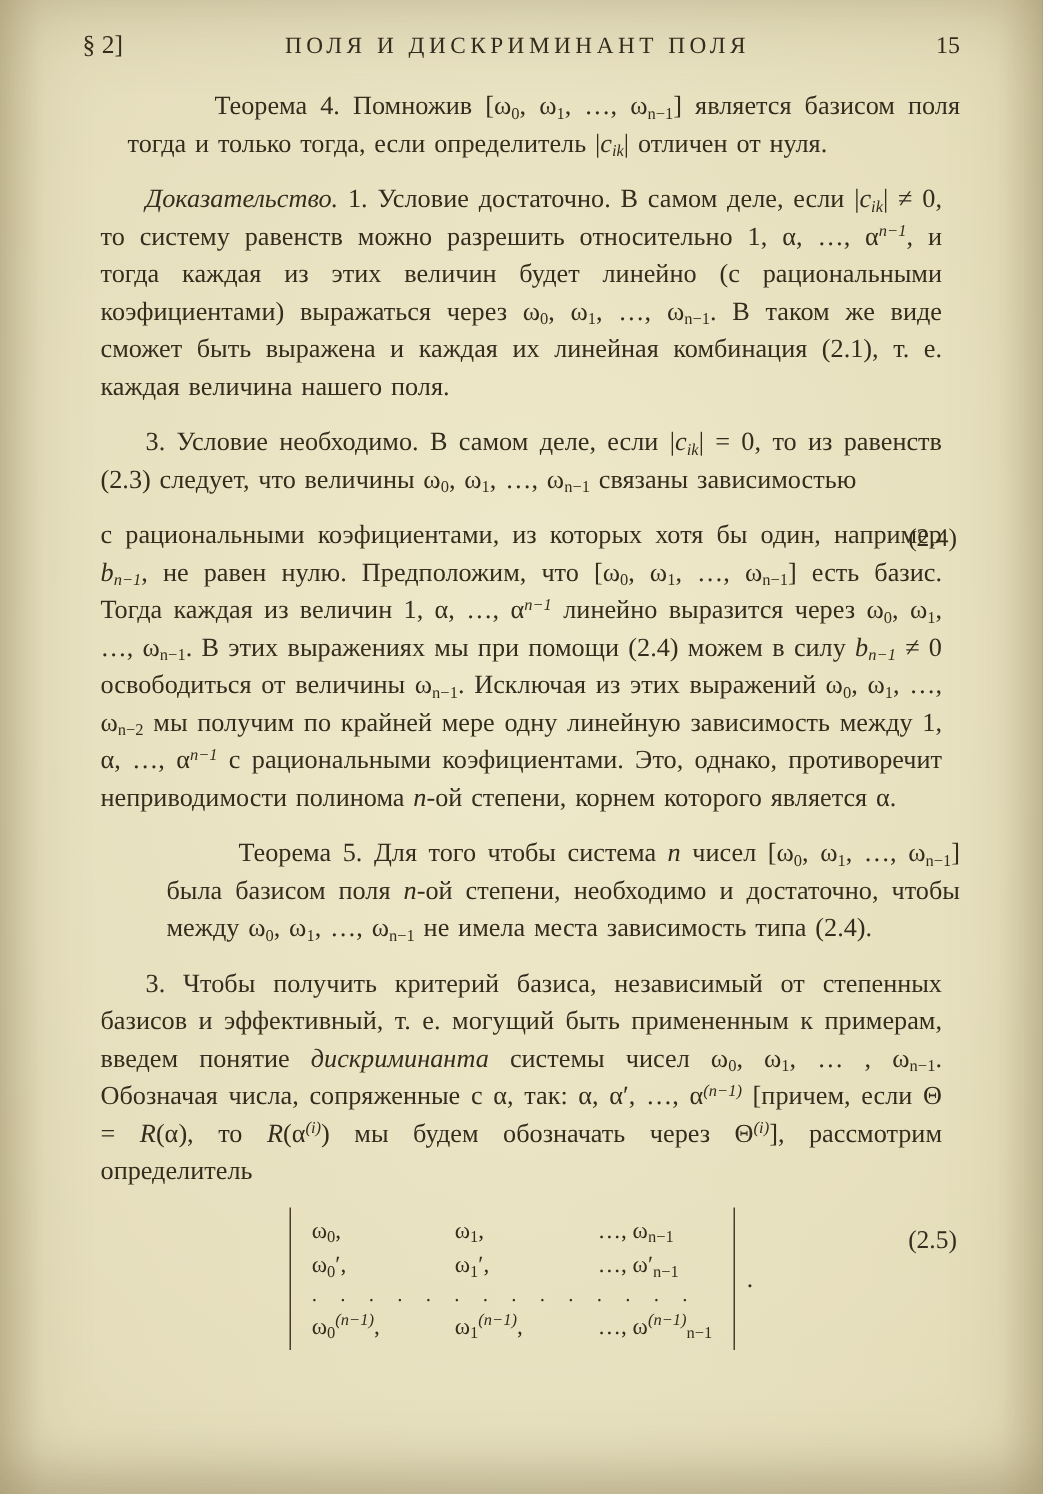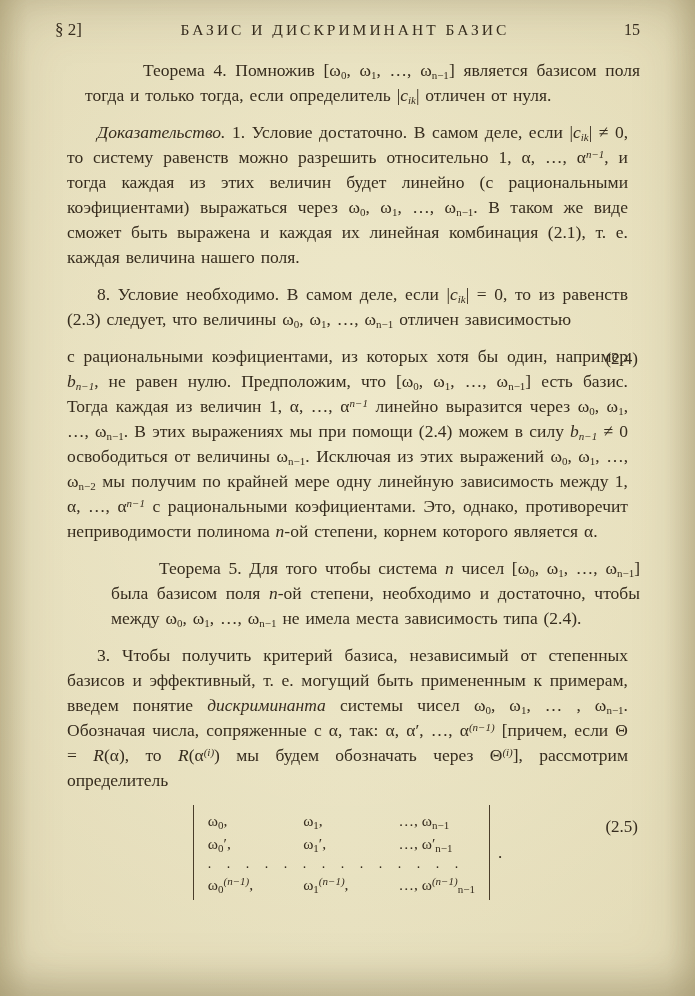--- a/index.html
+++ b/index.html
@@ -95,29 +95,29 @@
     font-size: 17px;
   }
 </style>
 </head>
 <body>
 
 <div class="page">
 
   <div class="runhead">
     <span>§ 2]</span>
-    <span class="title">БАЗИС И ДИСКРИМИНАНТ БАЗИС</span>
+    <span class="title">ПОЛЯ И ДИСКРИМИНАНТ ПОЛЯ</span>
     <span class="pn">15</span>
   </div>
 
   <p class="para theorem4"><span class="b">Теорема 4.</span><span> Помножив [ω</span><sub>0</sub><span>, ω</span><sub>1</sub><span>, …, ω</span><sub>n−1</sub><span>] является базисом поля тогда и только тогда, если определитель |</span><span class="i">c</span><sub class="i">ik</sub><span>| отличен от нуля.</span></p>
 
   <p class="para ind"><span class="i">Доказательство.</span><span> 1. Условие достаточно. В самом деле, если |</span><span class="i">c</span><sub class="i">ik</sub><span>| ≠ 0, то систему равенств можно разрешить относительно 1, α, …, α</span><sup class="i">n−1</sup><span>, и тогда каждая из этих величин будет линейно (с рациональными коэфициентами) выражаться через ω</span><sub>0</sub><span>, ω</span><sub>1</sub><span>, …, ω</span><sub>n−1</sub><span>. В таком же виде сможет быть выражена и каждая их линейная комбинация (2.1), т. е. каждая величина нашего поля.</span></p>
 
-  <p class="para ind"><span>8. Условие необходимо. В самом деле, если |</span><span class="i">c</span><sub class="i">ik</sub><span>| = 0, то из равенств (2.3) следует, что величины ω</span><sub>0</sub><span>, ω</span><sub>1</sub><span>, …, ω</span><sub>n−1</sub><span> отличен зависимостью</span></p>
+  <p class="para ind"><span>3. Условие необходимо. В самом деле, если |</span><span class="i">c</span><sub class="i">ik</sub><span>| = 0, то из равенств (2.3) следует, что величины ω</span><sub>0</sub><span>, ω</span><sub>1</sub><span>, …, ω</span><sub>n−1</sub><span> связаны зависимостью</span></p>
 
   <div class="equation">
     <span class="tag">(2.4)</span>
   </div>
 
   <p class="para"><span>с рациональными коэфициентами, из которых хотя бы один, например </span><span class="i">b</span><sub class="i">n−1</sub><span>, не равен нулю. Предположим, что [ω</span><sub>0</sub><span>, ω</span><sub>1</sub><span>, …, ω</span><sub>n−1</sub><span>] есть базис. Тогда каждая из величин 1, α, …, α</span><sup class="i">n−1</sup><span> линейно выразится через ω</span><sub>0</sub><span>, ω</span><sub>1</sub><span>, …, ω</span><sub>n−1</sub><span>. В этих выражениях мы при помощи (2.4) можем в силу </span><span class="i">b</span><sub class="i">n−1</sub><span> ≠ 0 освободиться от величины ω</span><sub>n−1</sub><span>. Исключая из этих выражений ω</span><sub>0</sub><span>, ω</span><sub>1</sub><span>, …, ω</span><sub>n−2</sub><span> мы получим по крайней мере одну линейную зависимость между 1, α, …, α</span><sup class="i">n−1</sup><span> с рациональными коэфициентами. Это, однако, противоречит неприводимости полинома </span><span class="i">n</span><span>-ой степени, корнем которого является α.</span></p>
 
 
   <p class="para theorem5"><span class="b">Теорема 5.</span><span> Для того чтобы система </span><span class="i">n</span><span> чисел [ω</span><sub>0</sub><span>, ω</span><sub>1</sub><span>, …, ω</span><sub>n−1</sub><span>] была базисом поля </span><span class="i">n</span><span>-ой степени, необходимо и достаточно, чтобы между ω</span><sub>0</sub><span>, ω</span><sub>1</sub><span>, …, ω</span><sub>n−1</sub><span> не имела места зависимость типа (2.4).</span></p>
 

